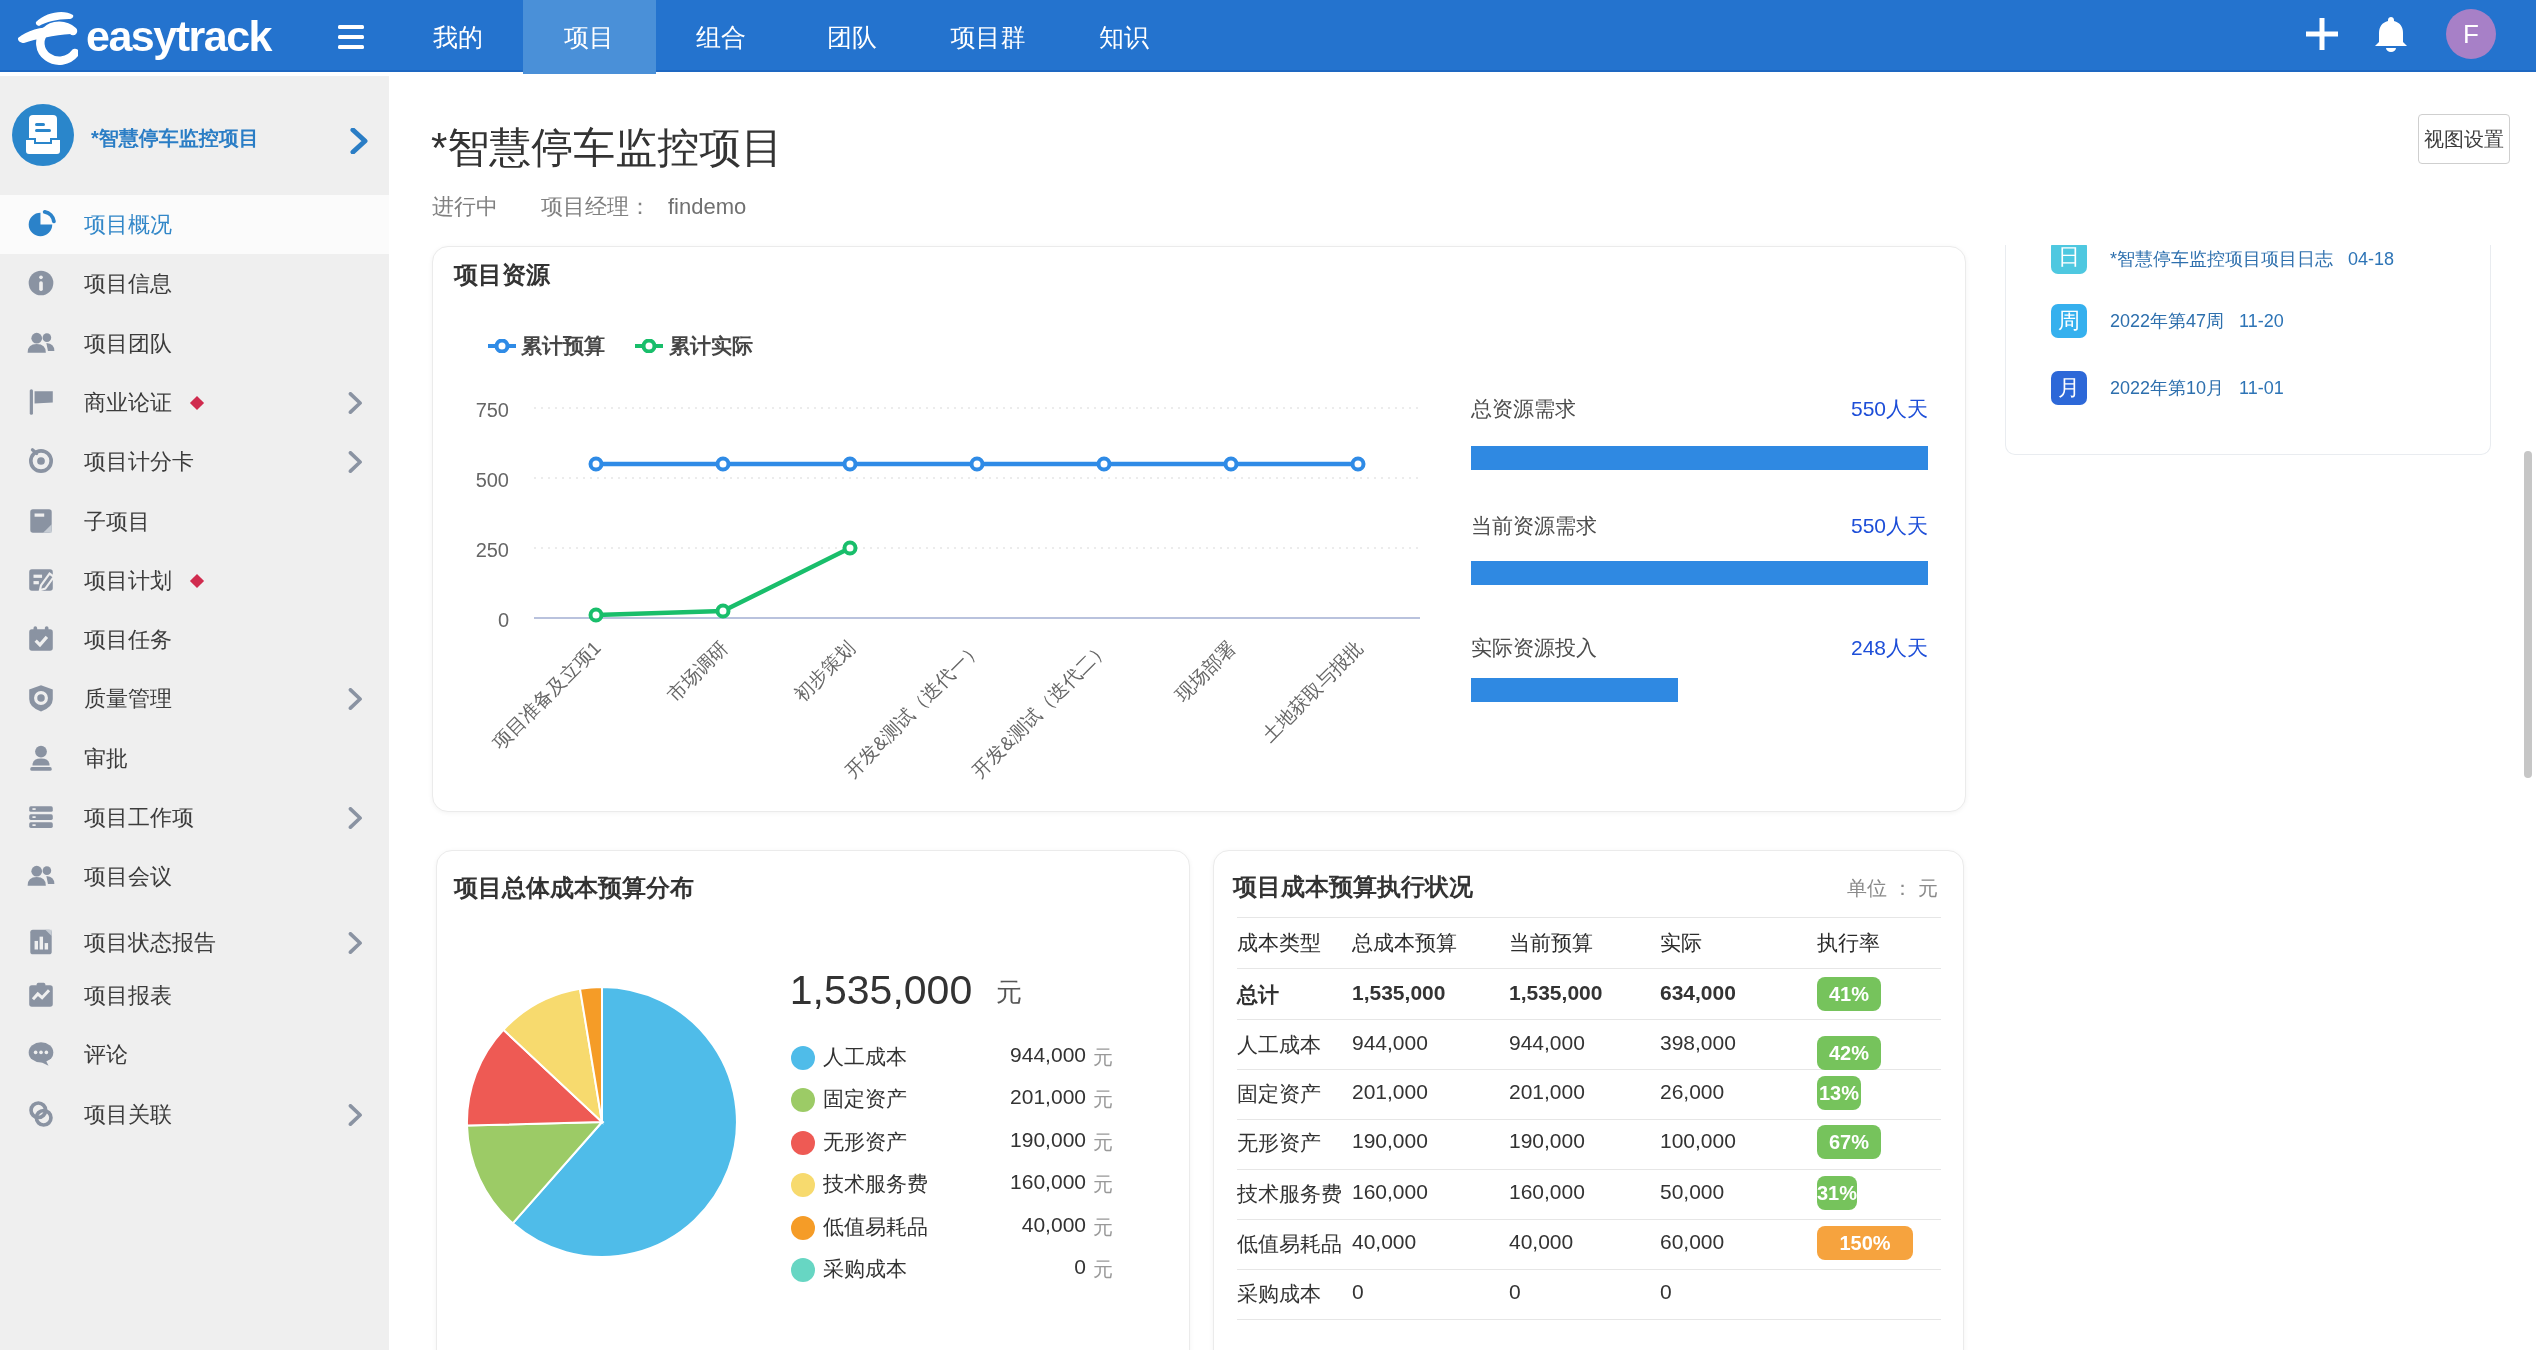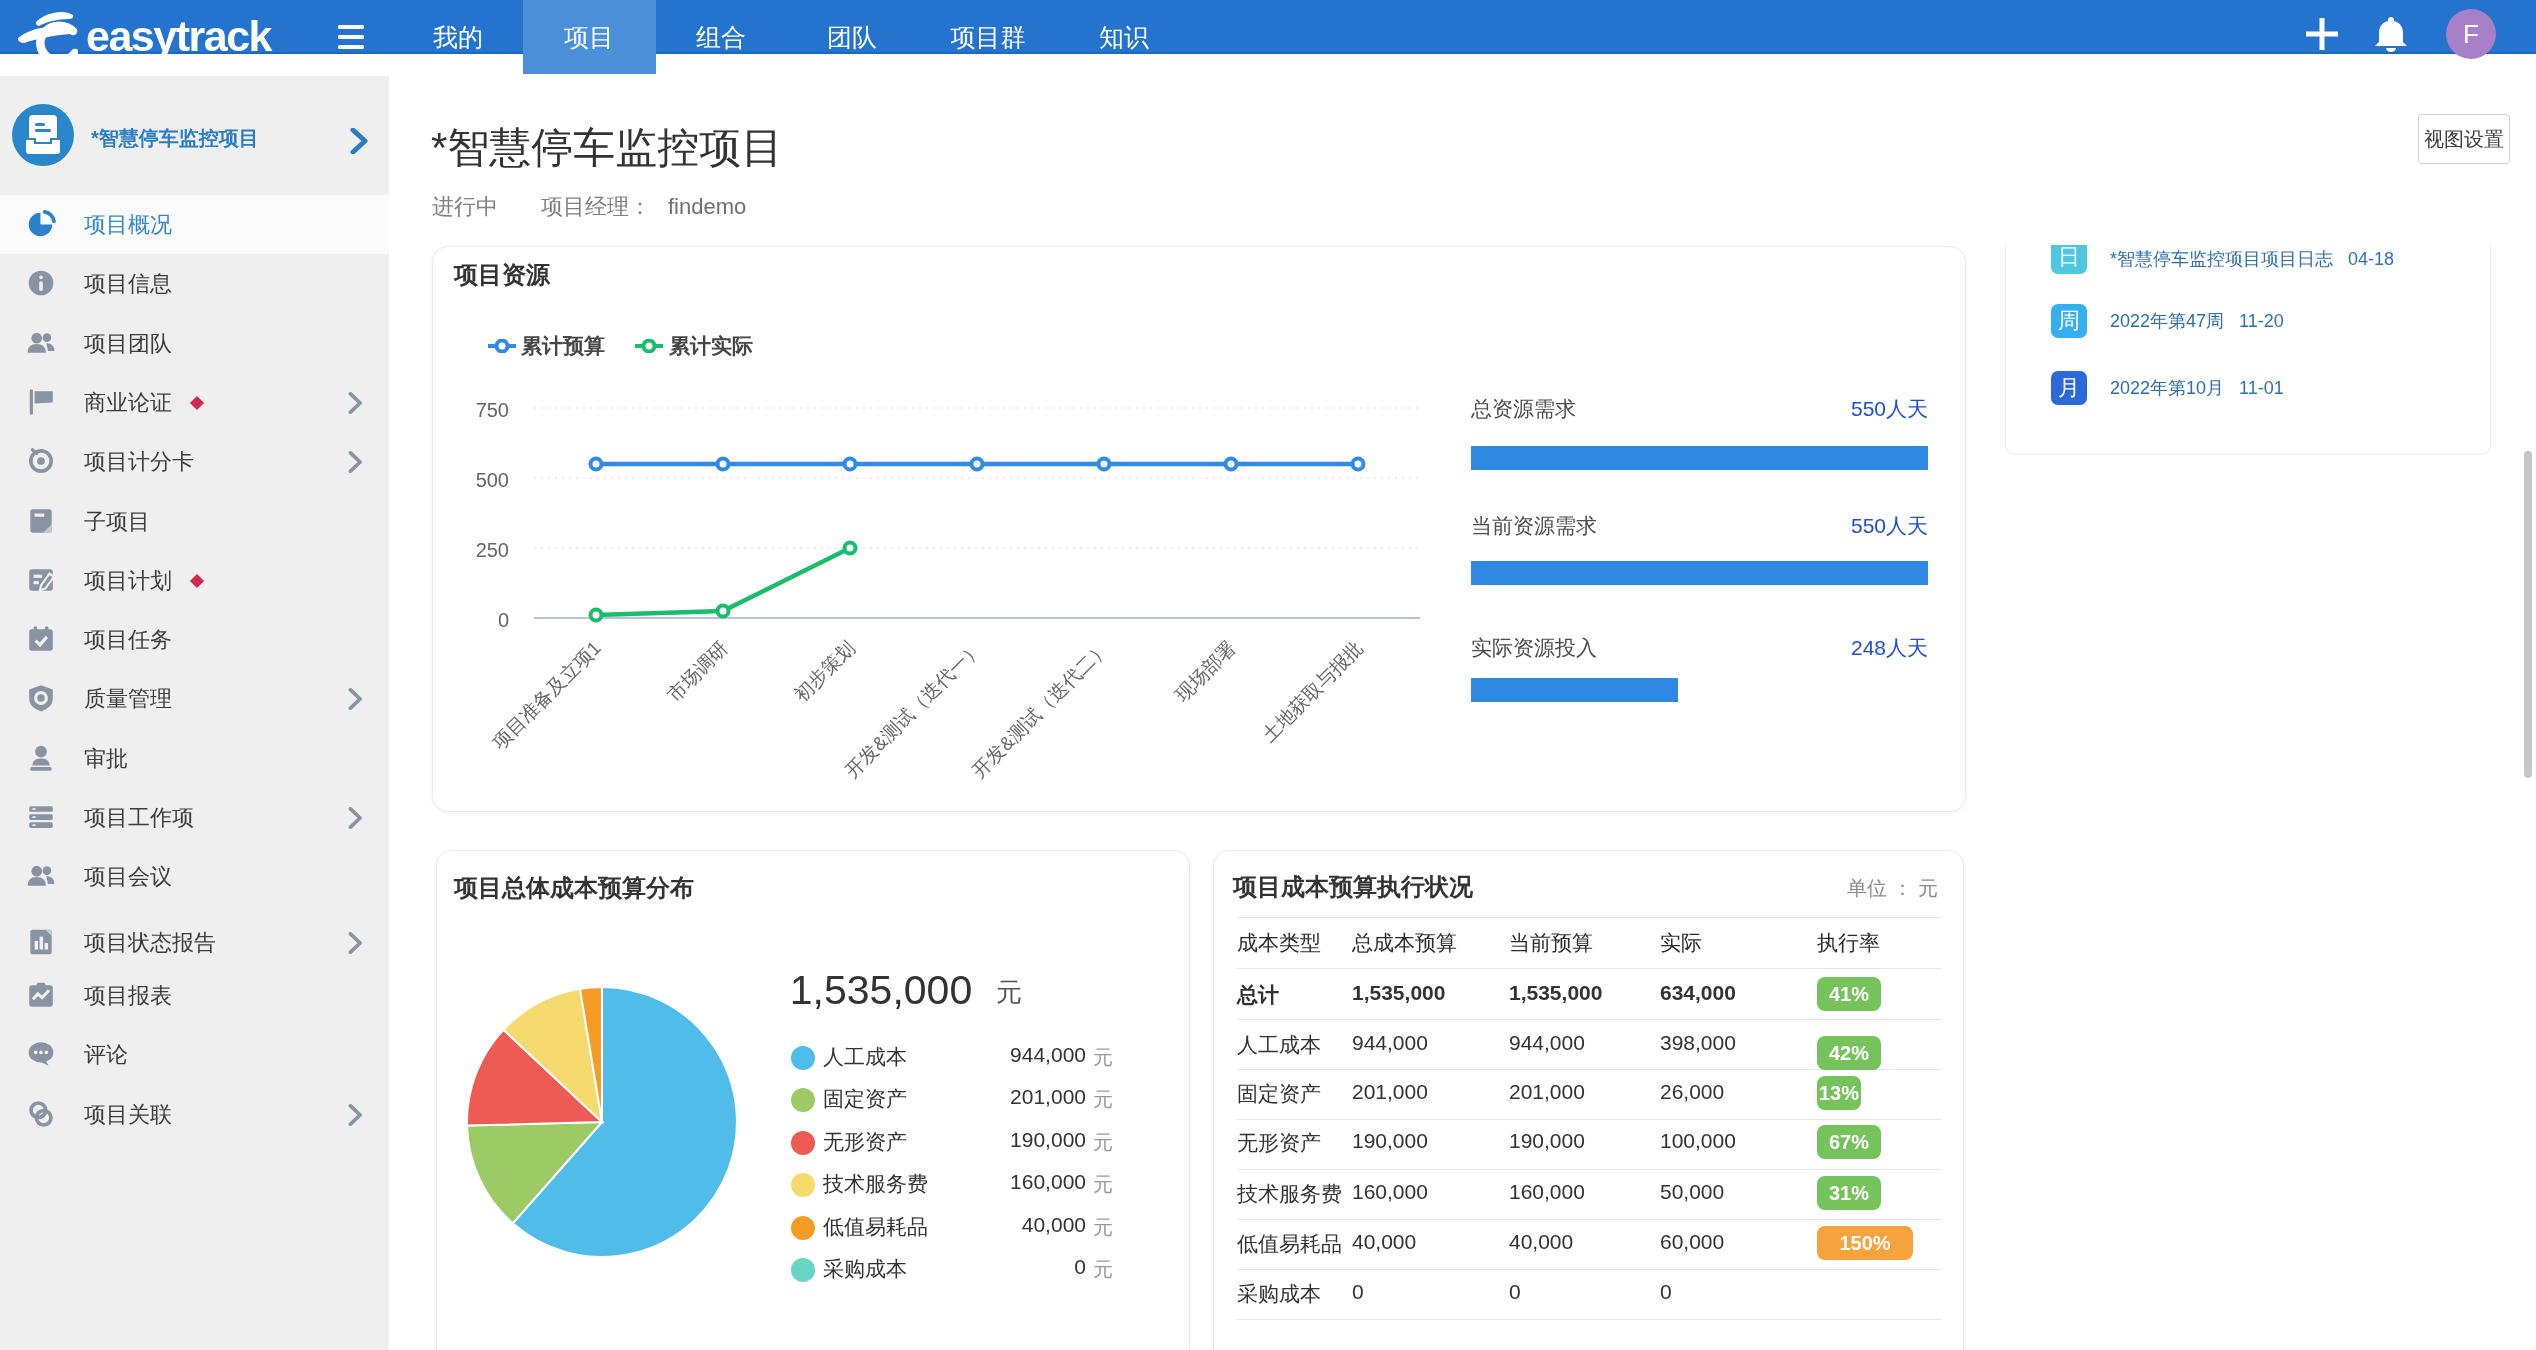--- a/index.html
+++ b/index.html
@@ -1,20 +1,20 @@
 <!DOCTYPE html>
 <html><head>
 <meta charset="utf-8">
 <style>
 * { margin:0; padding:0; box-sizing:border-box; }
 html,body { width:2536px; height:1350px; overflow:hidden; background:#fff;
   font-family:"Liberation Sans", sans-serif; }
 .abs { position:absolute; }
 
-#nav { position:absolute; left:0; top:0; width:2536px; height:54px;
+#nav { position:absolute; left:0; top:0; width:2536px; height:72px;
   background:#2473ce; border-bottom:2px solid #1e68c2; }
 #logotext { position:absolute; left:86px; top:0; height:74px; line-height:72px;
   color:#fff; font-size:43px; font-weight:bold; letter-spacing:-1.5px; }
 .navitem { position:absolute; top:0; height:74px; line-height:74px; color:#fff;
   font-size:25px; text-align:center; }
 #navactive { position:absolute; left:523px; top:0; width:133px; height:74px; background:#4a90d8; }
 #avatar { position:absolute; left:2446px; top:9px; width:50px; height:50px; border-radius:50%;
   background:#a780c7; color:#fff; font-size:26px; text-align:center; line-height:50px; }
 
 #sidebar { position:absolute; left:0; top:76px; width:389px; height:1274px; background:#efefef; }
@@ -415,21 +415,21 @@
       <div class="badge" style="left:603px;top:224.5px;width:44px">13%</div>
       <div class="td" style="left:23px;top:278px">无形资产</div>
       <div class="td" style="left:138px;top:278px">190,000</div>
       <div class="td" style="left:295px;top:278px">190,000</div>
       <div class="td" style="left:446px;top:278px">100,000</div>
       <div class="badge" style="left:603px;top:274px;width:64px">67%</div>
       <div class="td" style="left:23px;top:328.5px">技术服务费</div>
       <div class="td" style="left:138px;top:328.5px">160,000</div>
       <div class="td" style="left:295px;top:328.5px">160,000</div>
       <div class="td" style="left:446px;top:328.5px">50,000</div>
-      <div class="badge" style="left:603px;top:324.5px;width:64px">31%</div>
+      <div class="badge" style="left:603px;top:324.5px;width:40px">31%</div>
       <div class="td" style="left:23px;top:379px">低值易耗品</div>
       <div class="td" style="left:138px;top:379px">40,000</div>
       <div class="td" style="left:295px;top:379px">40,000</div>
       <div class="td" style="left:446px;top:379px">60,000</div>
       <div class="badge org" style="left:603px;top:375px;width:96px">150%</div>
       <div class="td" style="left:23px;top:428.5px">采购成本</div>
       <div class="td" style="left:138px;top:428.5px">0</div>
       <div class="td" style="left:295px;top:428.5px">0</div>
       <div class="td" style="left:446px;top:428.5px">0</div>
     </div>

